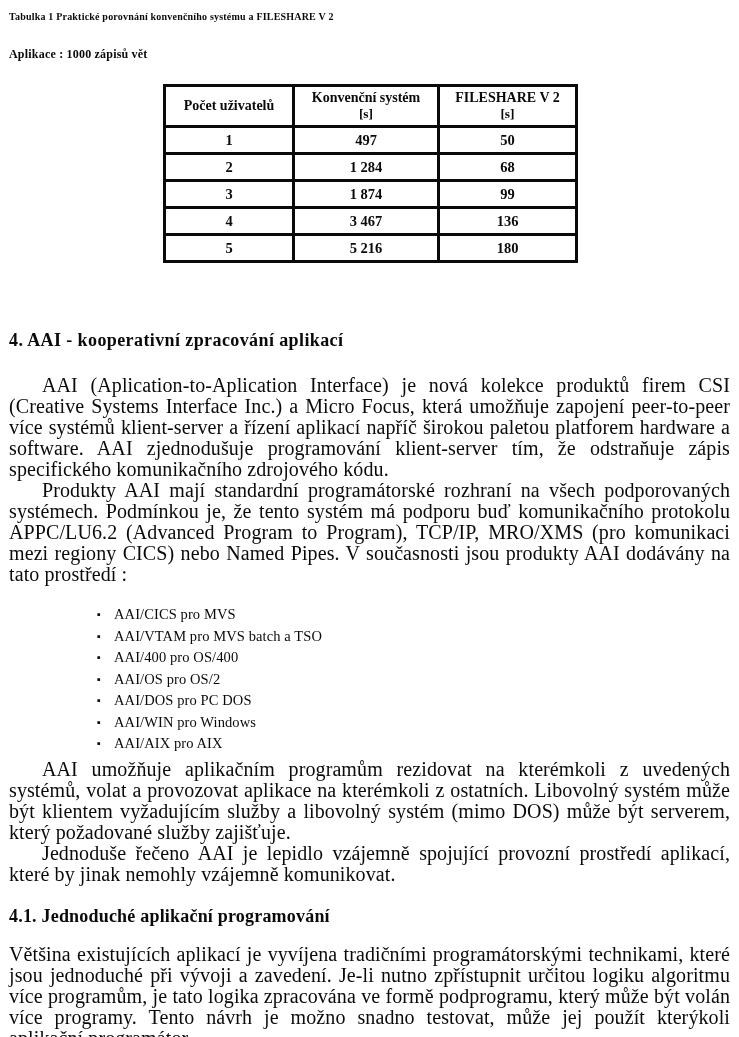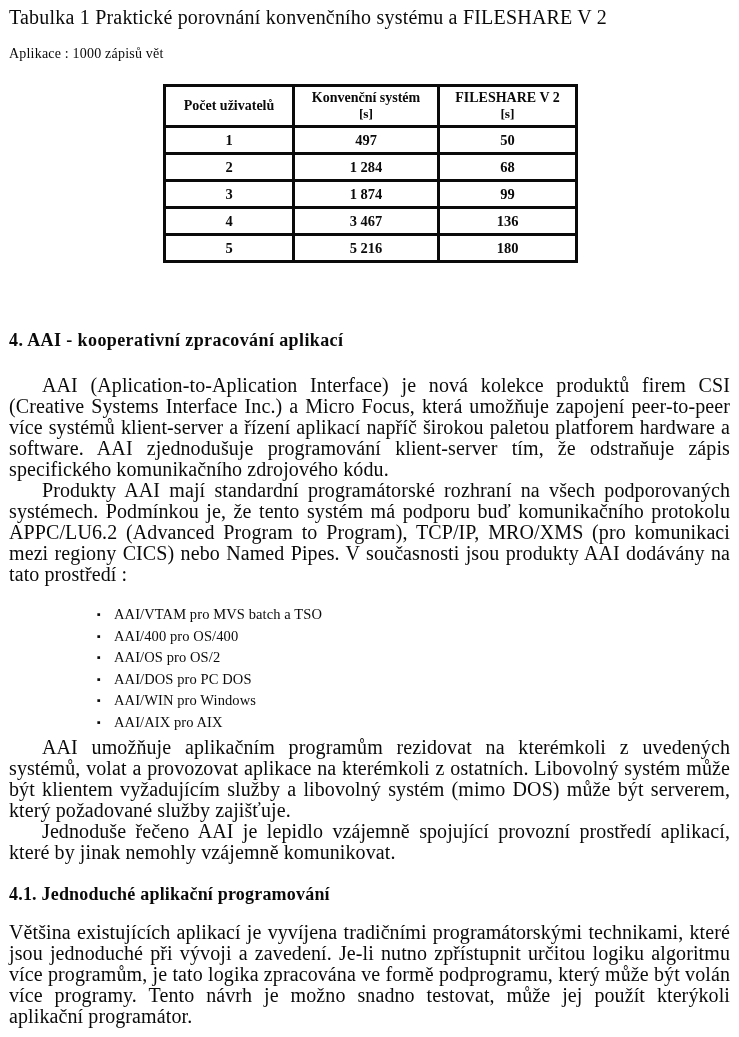--- a/index.html
+++ b/index.html
@@ -12,29 +12,29 @@
     height: 1037px;
     overflow: hidden;
     color: #0a0a0a;
     font-family: "Liberation Serif", "DejaVu Serif", serif;
     -webkit-font-smoothing: none;
   }
   .page {
     padding: 8px 9px 0 9px;
   }
   .caption {
-    font-size: 20px;
-    font-weight: normal;
+    font-size: 10px;
+    font-weight: bold;
     line-height: 18px;
     letter-spacing: 0.2px;
   }
   .app-line {
     margin-top: 19px;
-    font-size: 14px;
-    font-weight: normal;
+    font-size: 12px;
+    font-weight: bold;
     line-height: 18px;
     letter-spacing: 0.2px;
   }
   .table-wrap {
     margin: 21px 0 0 154px;
   }
   table.cmp {
     border-collapse: collapse;
   }
   table.cmp th, table.cmp td {
@@ -157,20 +157,21 @@
       </tbody>
     </table>
   </div>
 
   <h1 class="section-heading">4. AAI - kooperativní zpracování aplikací</h1>
 
   <p class="body indent first-after-heading">AAI (Aplication-to-Aplication Interface) je nová kolekce produktů firem CSI (Creative Systems Interface Inc.) a Micro Focus, která umožňuje zapojení peer-to-peer více systémů klient-server a řízení aplikací napříč širokou paletou platforem hardware a software. AAI zjednodušuje programování klient-server tím, že odstraňuje zápis specifického komunikačního zdrojového kódu.</p>
   <p class="body indent">Produkty AAI mají standardní programátorské rozhraní na všech podporovaných systémech. Podmínkou je, že tento systém má podporu buď komunikačního protokolu APPC/LU6.2 (Advanced Program to Program), TCP/IP, MRO/XMS (pro komunikaci mezi regiony CICS) nebo Named Pipes. V současnosti jsou produkty AAI dodávány na tato prostředí :</p>
 
   <ul class="platform-list">
+    <li><span class="bullet">▪</span><span>AAI/CICS pro MVS</span></li>
     <li><span class="bullet">▪</span><span>AAI/VTAM pro MVS batch a TSO</span></li>
     <li><span class="bullet">▪</span><span>AAI/400 pro OS/400</span></li>
     <li><span class="bullet">▪</span><span>AAI/OS pro OS/2</span></li>
     <li><span class="bullet">▪</span><span>AAI/DOS pro PC DOS</span></li>
     <li><span class="bullet">▪</span><span>AAI/WIN pro Windows</span></li>
     <li><span class="bullet">▪</span><span>AAI/AIX pro AIX</span></li>
   </ul>
 
   <p class="body indent after-list">AAI umožňuje aplikačním programům rezidovat na kterémkoli z uvedených systémů, volat a provozovat aplikace na kterémkoli z ostatních. Libovolný systém může být klientem vyžadujícím služby a libovolný systém (mimo DOS) může být serverem, který požadované služby zajišťuje.</p>
   <p class="body indent">Jednoduše řečeno AAI je lepidlo vzájemně spojující provozní prostředí aplikací, které by jinak nemohly vzájemně komunikovat.</p>

